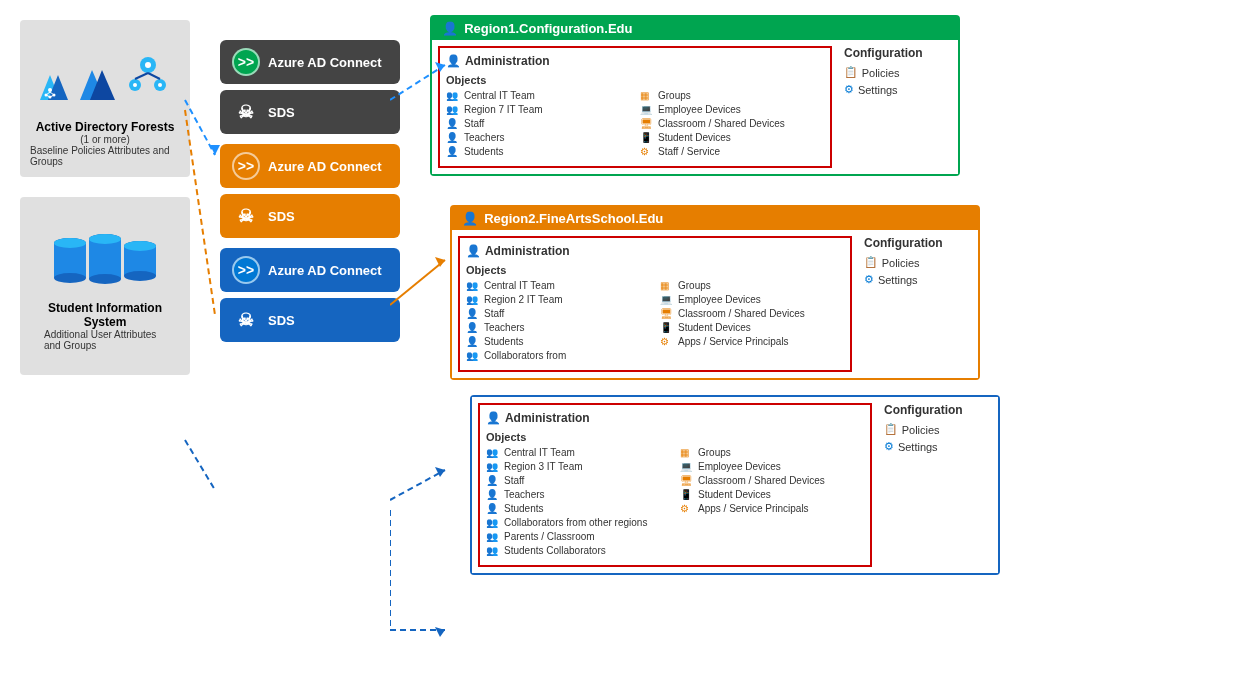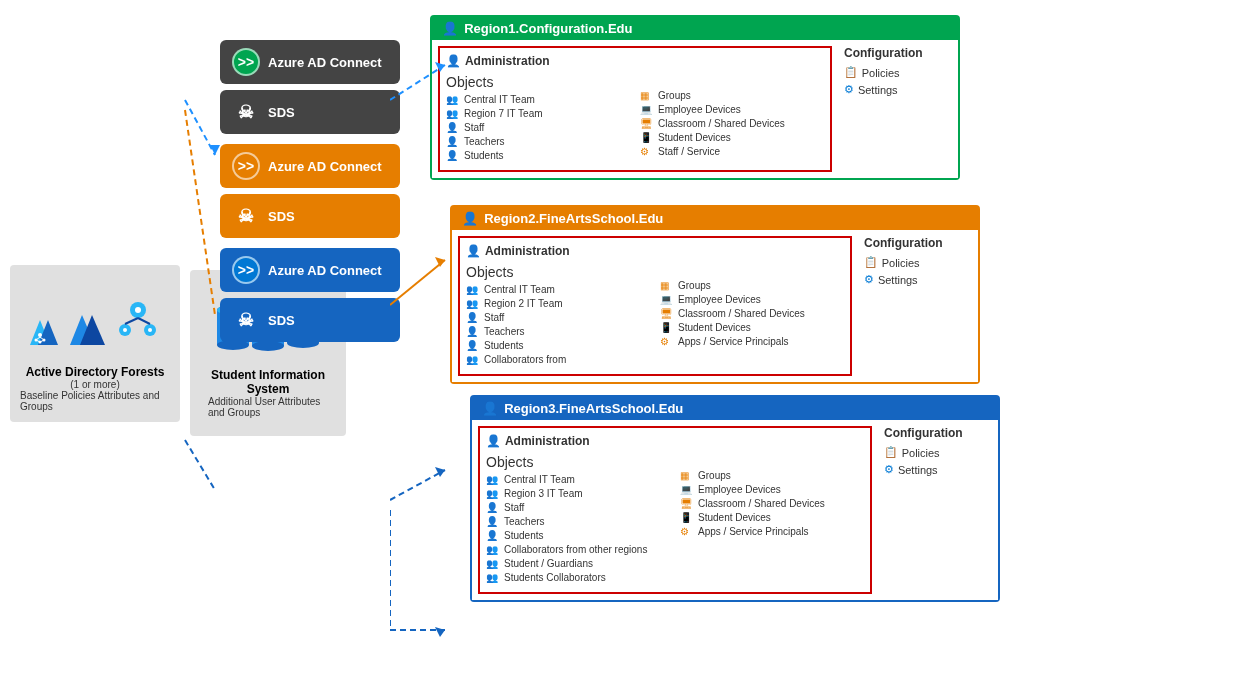--- a/index.html
+++ b/index.html
@@ -18,24 +18,23 @@
       height: 676px;
       padding: 10px;
       gap: 0;
       position: relative;
     }
 
     
     .left-panel {
       width: 190px;
       display: flex;
-      flex-direction: row;
+      flex-direction: column;
       align-items: center;
       padding-top: 10px;
-      gap: 10px;
     }
 
     .ad-forests-section {
       display: flex;
       flex-direction: column;
       align-items: center;
       background: #e0e0e0;
       border-radius: 4px;
       padding: 10px;
       width: 170px;
@@ -53,21 +52,21 @@
       text-align: left;
       color: #333;
     }
 
     .sis-section {
       display: flex;
       flex-direction: column;
       align-items: center;
       background: #e0e0e0;
       border-radius: 4px;
-      padding: 18px;
+      padding: 24px;
       width: 170px;
       margin-top: 20px;
     }
 
     
     .middle-panel {
       width: 220px;
       display: flex;
       flex-direction: column;
       justify-content: space-around;
@@ -242,22 +241,22 @@
       margin-bottom: 4px;
       color: #333;
     }
 
     .config-icon {
       font-size: 11px;
       color: #0078d4;
     }
 
     .objects-label {
-      font-size: 14px;
-      font-weight: normal;
+      font-size: 11px;
+      font-weight: bold;
       margin-bottom: 4px;
       color: #333;
     }
 
     
     .forests-visual {
       display: flex;
       align-items: flex-end;
       gap: 2px;
       margin-bottom: 6px;
@@ -554,24 +553,20 @@
           </div>
           <div class="config-item">
             <span class="config-icon">⚙</span>
             <span>Settings</span>
           </div>
         </div>
       </div>
     </div>
 
     <div class="region-box region3">
-      <div class="region-header blue">
-        <span>👤</span>
-        <span>Region3.FineArtsSchool.Edu</span>
-      </div>
       <div class="region-body">
         <div class="admin-section" style="border-color:#cc0000;">
           <div class="section-title">
             <span>👤</span>
             <span>Administration</span>
           </div>
           <div class="objects-area">
             <div class="objects-left">
               <div class="objects-label">Objects</div>
               <div class="obj-item">
@@ -593,21 +588,21 @@
               <div class="obj-item">
                   <span class="obj-icon">👤</span>
                   <span>Students</span>
                 </div>
               <div class="obj-item">
                   <span class="obj-icon">👥</span>
                   <span>Collaborators from other regions</span>
                 </div>
               <div class="obj-item">
                   <span class="obj-icon">👥</span>
-                  <span>Student / Guardians</span>
+                  <span>Parents / Classroom</span>
                 </div>
               <div class="obj-item">
                   <span class="obj-icon">👥</span>
                   <span>Students Collaborators</span>
                 </div>
             </div>
             <div class="objects-right">
               <div style="height:16px;"></div>
               <div class="obj-item">
                   <span class="obj-icon orange">▦</span>

